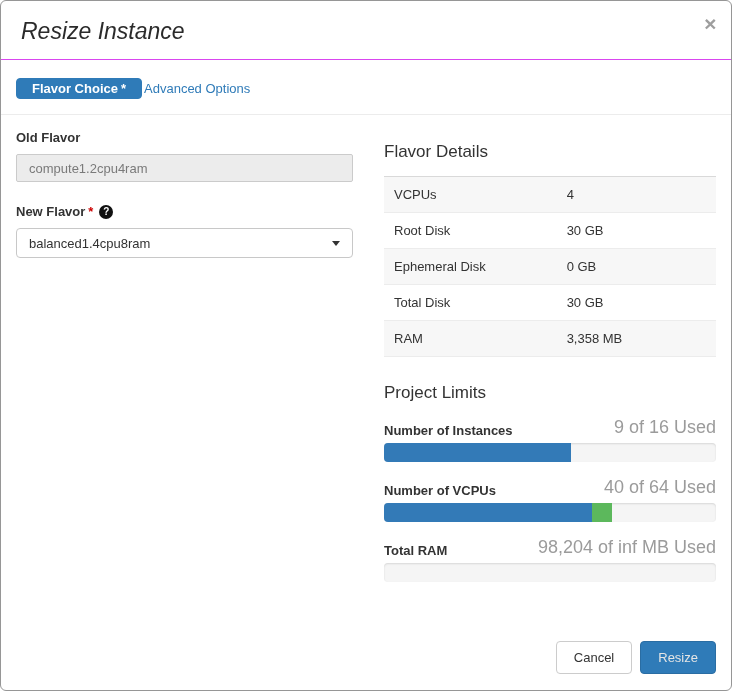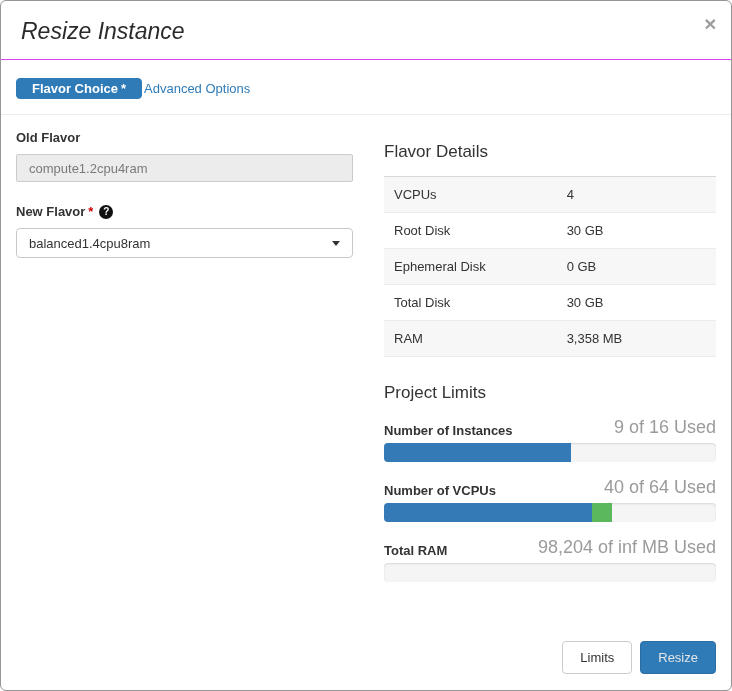--- a/index.html
+++ b/index.html
@@ -301,17 +301,17 @@
         <div class="progress">
           <div class="bar bar-blue" style="width: 0%;"></div>
           <div class="bar bar-green" style="width: 0%;"></div>
         </div>
       </div>
 
     </div>
   </div>
 
   <div class="modal-footer">
-    <button class="btn btn-default">Limits</button>
+    <button class="btn btn-default">Cancel</button>
     <button class="btn btn-primary">Resize</button>
   </div>
 
 </div>
 
 </body></html>

